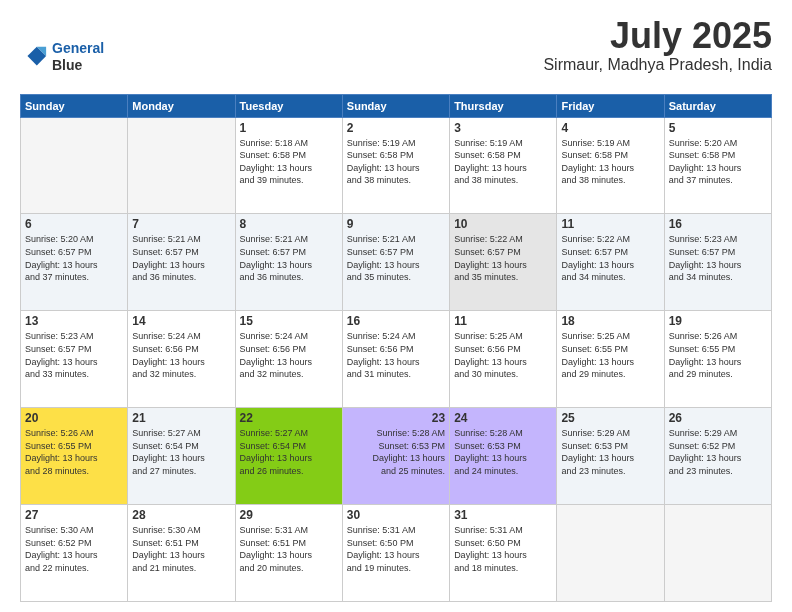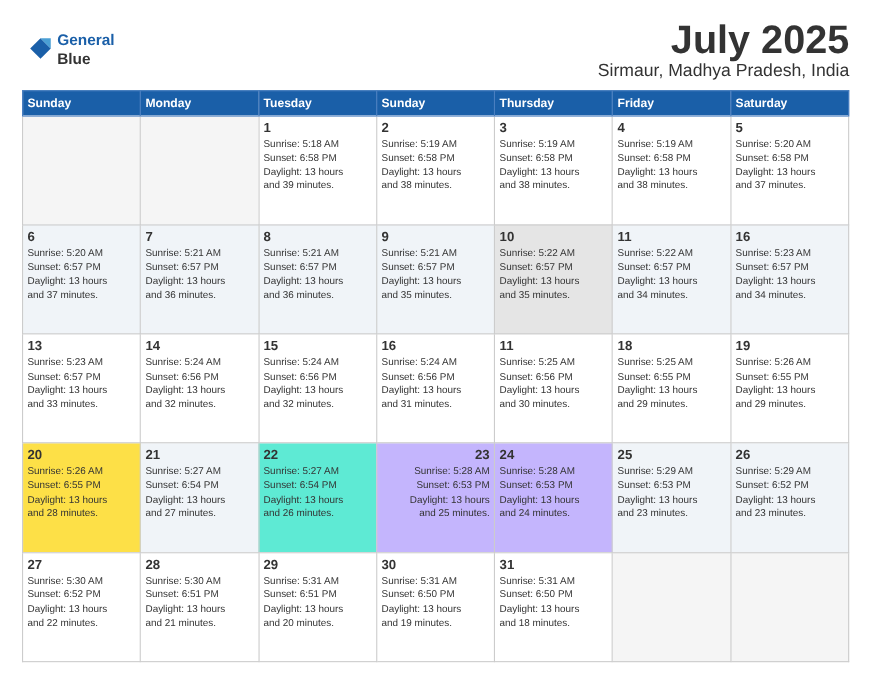--- a/index.html
+++ b/index.html
@@ -13,22 +13,22 @@
     .page {
       width: 792px;
       height: 612px;
       padding: 16px 20px 10px 20px;
       display: flex;
       flex-direction: column;
     }
     .header {
       display: flex;
       justify-content: space-between;
-      align-items: center;
-      margin-bottom: 8px;
+      align-items: flex-end;
+      margin-bottom: 20px;
     }
     .logo {
       display: flex;
       align-items: center;
       gap: 4px;
     }
     .logo-text {
       font-size: 14px;
       font-weight: bold;
       color: #333;
@@ -277,21 +277,21 @@
 Daylight: 13 hours
 and 28 minutes.</div>
           </td>
           <td style="background: rgb(240, 244, 248);">
             <span class="day-num">21</span>
             <div class="day-info" style="white-space: pre-line;">Sunrise: 5:27 AM
 Sunset: 6:54 PM
 Daylight: 13 hours
 and 27 minutes.</div>
           </td>
-          <td style="background: #5eead4;">
+          <td style="background: #84cc16;">
             <span class="day-num">22</span>
             <div class="day-info" style="white-space: pre-line;">Sunrise: 5:27 AM
 Sunset: 6:54 PM
 Daylight: 13 hours
 and 26 minutes.</div>
           </td>
           <td style="background: #c4b5fd; text-align: right;">
             <span class="day-num">23</span>
             <div class="day-info" style="white-space: pre-line;">Sunrise: 5:28 AM
 Sunset: 6:53 PM

